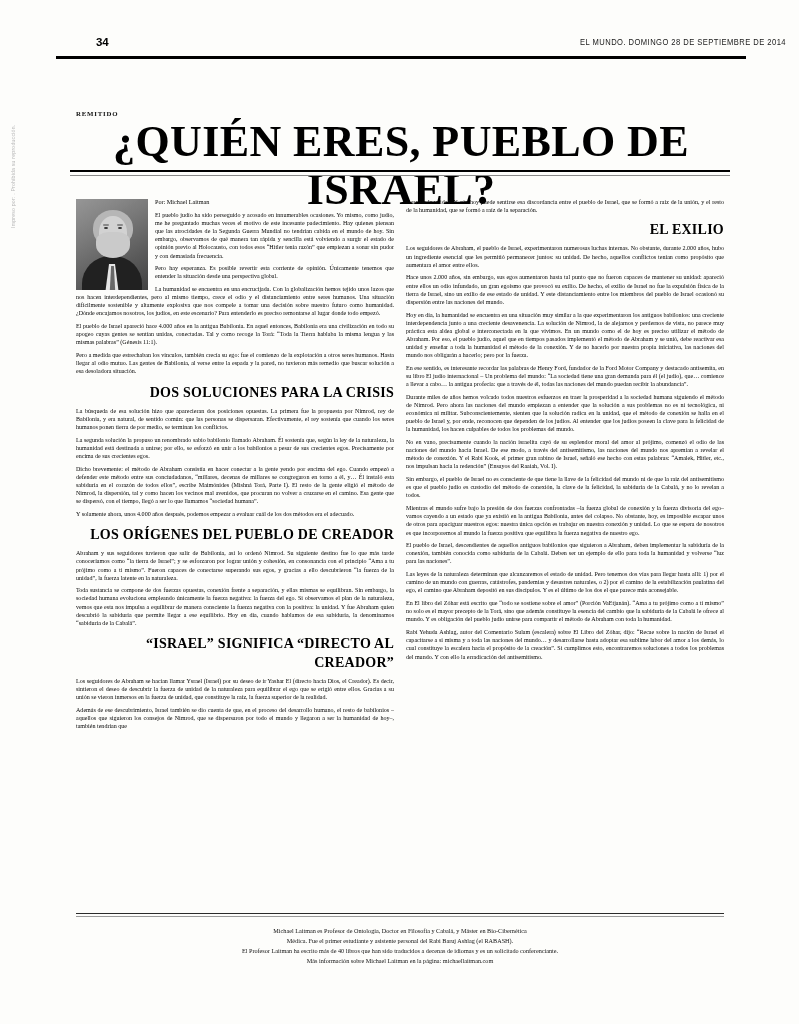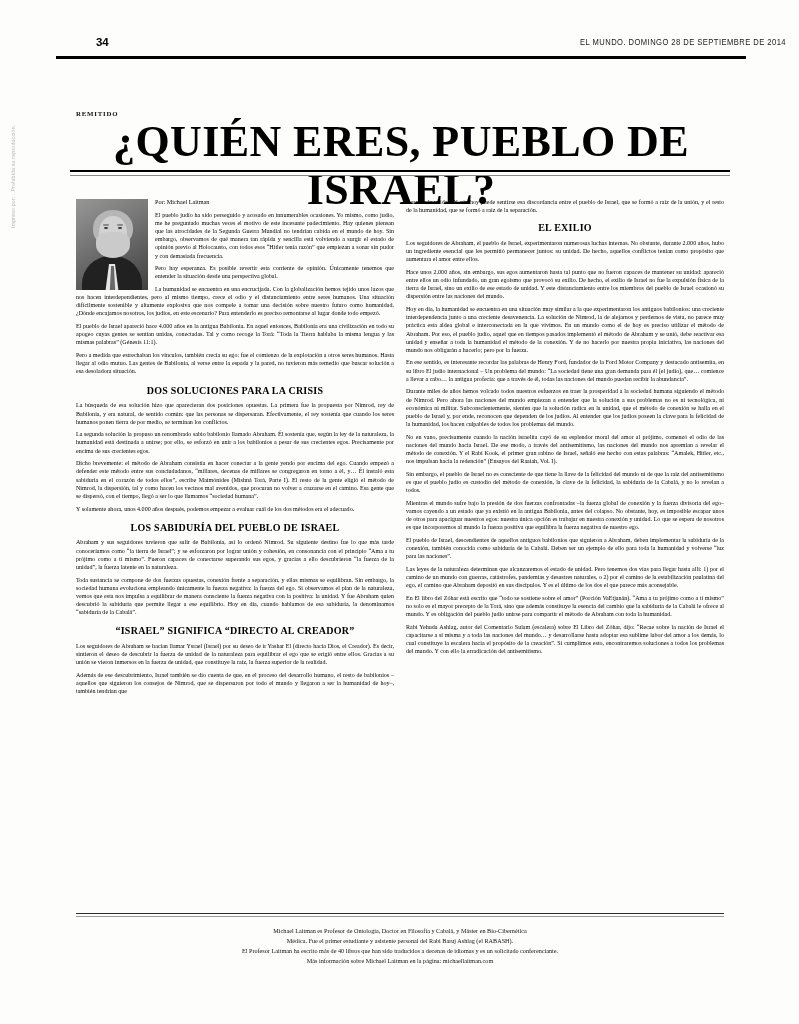--- a/index.html
+++ b/index.html
@@ -128,23 +128,23 @@
   .col p {
     margin: 0 0 4.6px 0;
     text-align: justify;
     text-justify: inter-word;
   }
   .col p.first { margin-top: 0; }
 
   h2.section {
     font-family: "Liberation Serif", serif;
     font-weight: bold;
-    font-size: 10px;
+    font-size: 14px;
     letter-spacing: 0.25px;
-    text-align: center;
+    text-align: right;
     margin: 8px 0 4.4px 0;
     color: #000;
   }
   h2.section.tight { margin-top: 7px; }
 
   .byline {
     margin: 0 0 4.6px 0;
     font-size: 6.2px;
   }
 
@@ -289,21 +289,21 @@
     <p>La humanidad se encuentra en una encrucijada. Con la globalización hemos tejido unos lazos que nos hacen interdependientes, pero al mismo tiempo, crece el odio y el distanciamiento entre seres humanos. Una situación difícilmente sostenible y altamente explosiva que nos compele a tomar una decisión sobre nuestro futuro como humanidad. ¿Dónde encajamos nosotros, los judíos, en este escenario? Para entenderlo es preciso remontarse al lugar donde todo empezó.</p>
     <p>El pueblo de Israel apareció hace 4.000 años en la antigua Babilonia. En aquel entonces, Babilonia era una civilización en todo su apogeo cuyas gentes se sentían unidas, conectadas. Tal y como recoge la Torá: “Toda la Tierra hablaba la misma lengua y las mismas palabras” (Génesis 11:1).</p>
     <p>Pero a medida que estrechaban los vínculos, también crecía su ego: fue el comienzo de la explotación a otros seres humanos. Hasta llegar al odio mutuo. Las gentes de Babilonia, al verse entre la espada y la pared, no tuvieron más remedio que buscar solución a esa desoladora situación.</p>
 
     <h2 class="section">DOS SOLUCIONES PARA LA CRISIS</h2>
     <p>La búsqueda de esa solución hizo que aparecieran dos posiciones opuestas. La primera fue la propuesta por Nimrod, rey de Babilonia, y era natural, de sentido común: que las personas se dispersaran. Efectivamente, el rey sostenía que cuando los seres humanos ponen tierra de por medio, se terminan los conflictos.</p>
     <p>La segunda solución la propuso un renombrado sabio babilonio llamado Abraham. Él sostenía que, según la ley de la naturaleza, la humanidad está destinada a unirse; por ello, se esforzó en unir a los babilonios a pesar de sus crecientes egos. Precisamente por encima de sus crecientes egos.</p>
     <p>Dicho brevemente: el método de Abraham consistía en hacer conectar a la gente yendo por encima del ego. Cuando empezó a defender este método entre sus conciudadanos, “millares, decenas de millares se congregaron en torno a él, y… Él instaló esta sabiduría en el corazón de todos ellos”, escribe Maimónides (Mishná Torá, Parte I). El resto de la gente eligió el método de Nimrod, la dispersión, tal y como hacen los vecinos mal avenidos, que procuran no volver a cruzarse en el camino. Esa gente que se dispersó, con el tiempo, llegó a ser lo que llamamos “sociedad humana”.</p>
     <p>Y solamente ahora, unos 4.000 años después, podemos empezar a evaluar cuál de los dos métodos era el adecuado.</p>
 
-    <h2 class="section">LOS SABIDURÍA DEL PUEBLO DE ISRAEL</h2>
+    <h2 class="section">LOS ORÍGENES DEL PUEBLO DE CREADOR</h2>
     <p>Abraham y sus seguidores tuvieron que salir de Babilonia, así lo ordenó Nimrod. Su siguiente destino fue lo que más tarde conoceríamos como “la tierra de Israel”; y se esforzaron por lograr unión y cohesión, en consonancia con el principio “Ama a tu prójimo como a ti mismo”. Fueron capaces de conectarse superando sus egos, y gracias a ello descubrieron “la fuerza de la unidad”, la fuerza latente en la naturaleza.</p>
     <p>Toda sustancia se compone de dos fuerzas opuestas, conexión frente a separación, y ellas mismas se equilibran. Sin embargo, la sociedad humana evoluciona empleando únicamente la fuerza negativa: la fuerza del ego. Si observamos el plan de la naturaleza, vemos que esta nos impulsa a equilibrar de manera consciente la fuerza negativa con la positiva: la unidad. Y fue Abraham quien descubrió la sabiduría que permite llegar a ese equilibrio. Hoy en día, cuando hablamos de esa sabiduría, la denominamos “sabiduría de la Cabalá”.</p>
 
     <h2 class="section">“ISRAEL” SIGNIFICA “DIRECTO AL CREADOR”</h2>
     <p>Los seguidores de Abraham se hacían llamar Ysrael (Israel) por su deseo de ir Yashar El (directo hacia Dios, el Creador). Es decir, sintieron el deseo de descubrir la fuerza de unidad de la naturaleza para equilibrar el ego que se erigió entre ellos. Gracias a su unión se vieron inmersos en la fuerza de unidad, que constituye la raíz, la fuerza superior de la realidad.</p>
     <p>Además de ese descubrimiento, Israel también se dio cuenta de que, en el proceso del desarrollo humano, el resto de babilonios –aquellos que siguieron los consejos de Nimrod, que se dispersaron por todo el mundo y llegaron a ser la humanidad de hoy–, también tendrían que</p>
   </div>
 
   <div class="col col-right">
     <p class="first">alcanzar la unidad. Y aún hoy puede sentirse esa discordancia entre el pueblo de Israel, que se formó a raíz de la unión, y el resto de la humanidad, que se formó a raíz de la separación.</p>

